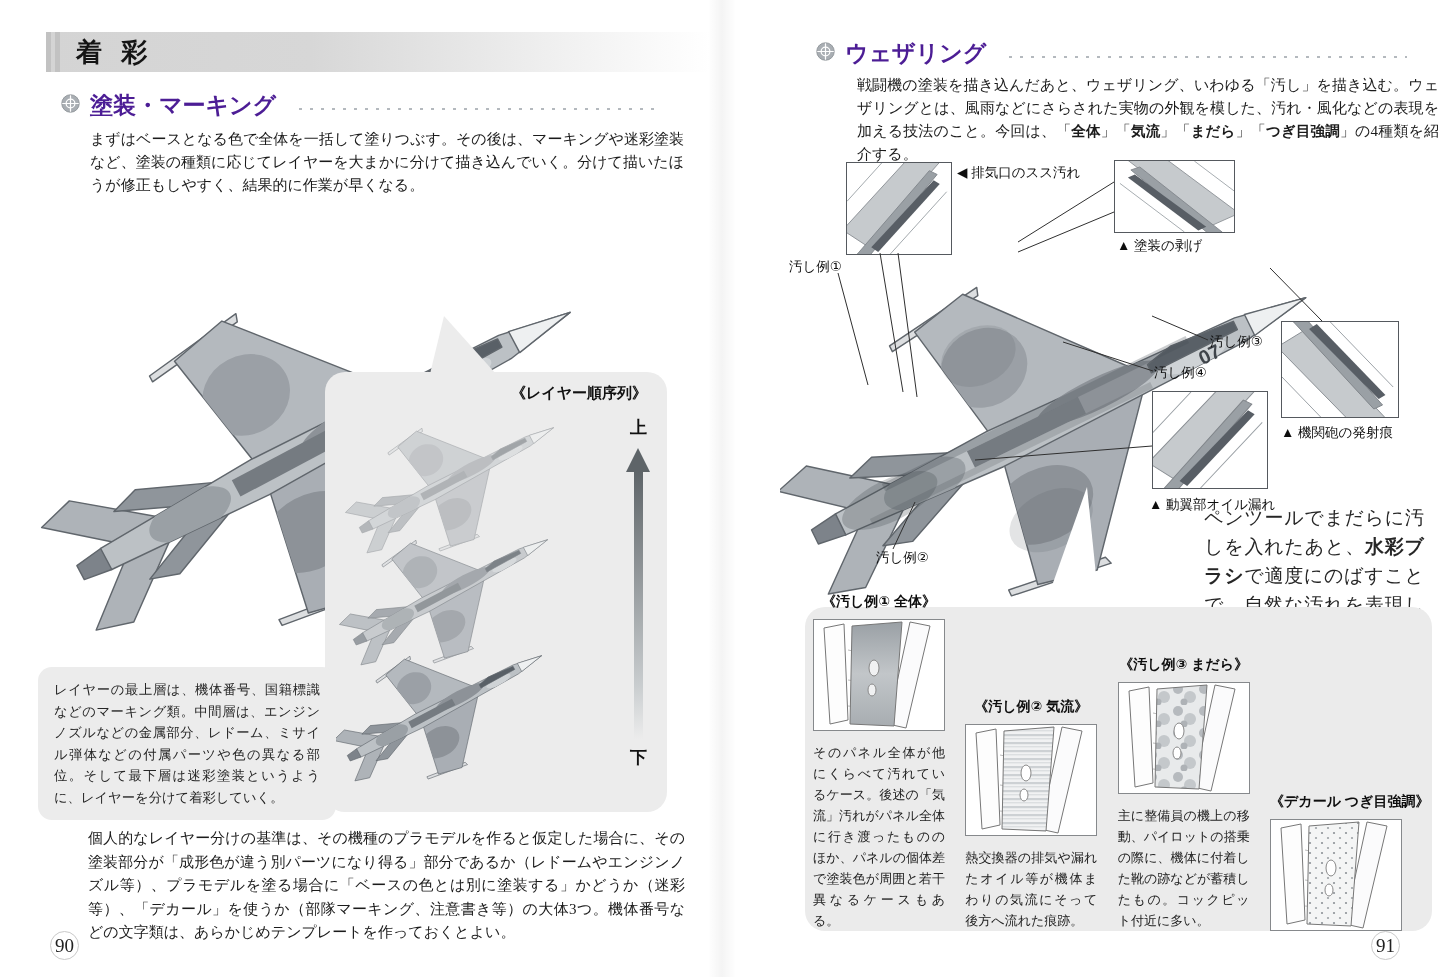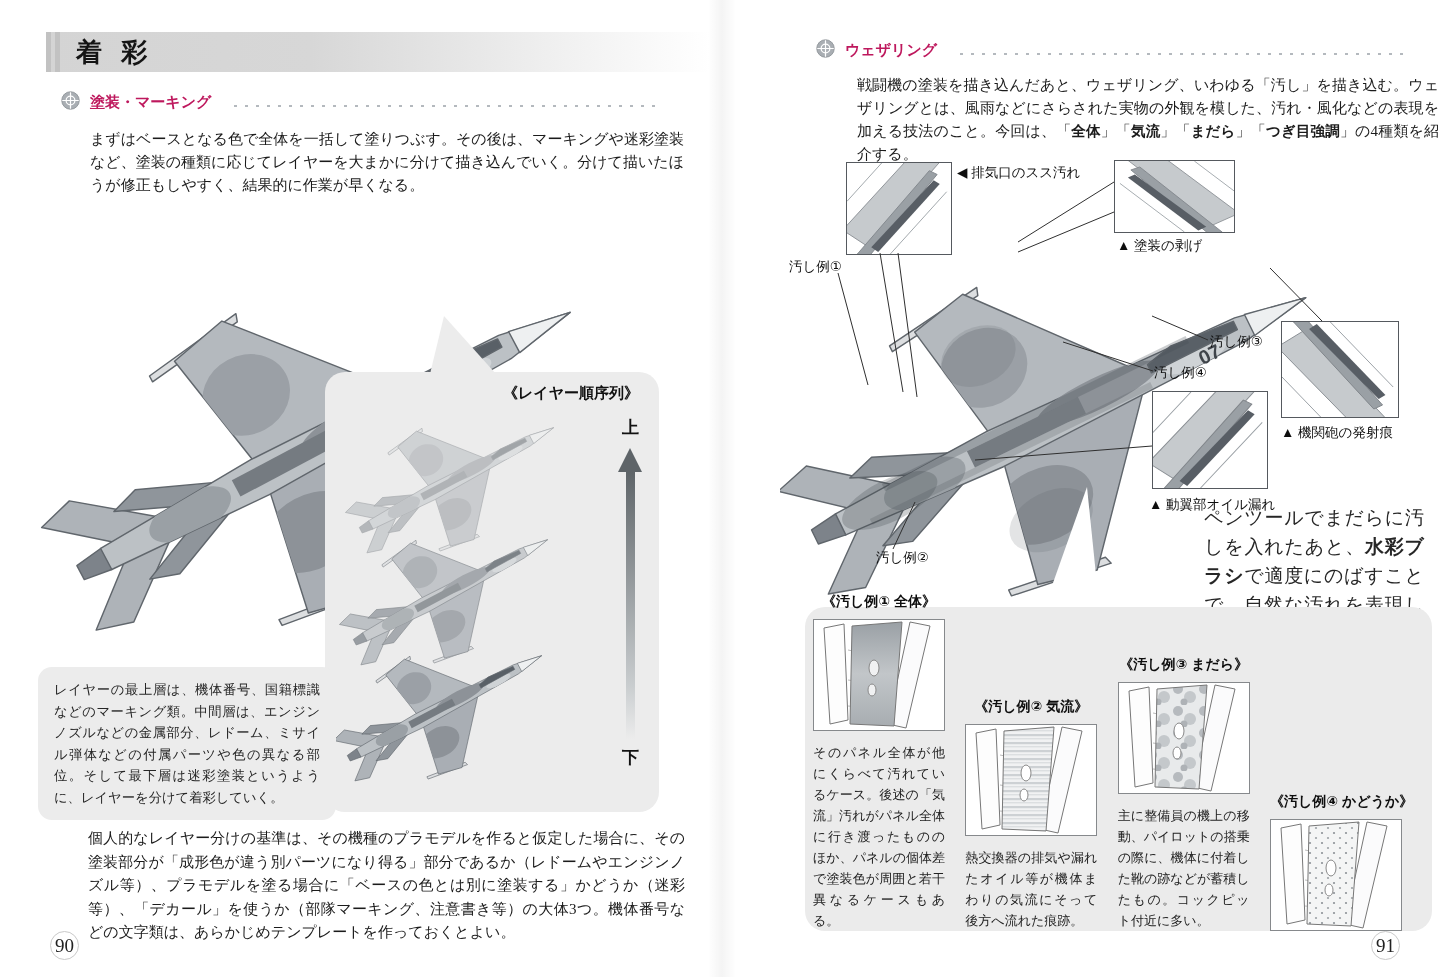--- a/index.html
+++ b/index.html
@@ -12,30 +12,30 @@
   
   .chapter-bar{
     left:46px;top:32px;width:664px;height:40px;
     background:linear-gradient(to right,#d4d4d4 0%,#d7d7d7 40%,#f2f2f2 80%,#ffffff 100%);
     display:flex;align-items:center;
   }
   .chapter-stripe{width:5px;height:40px;background:#c2c2c2;margin-right:4px;}
   .chapter-title{font-size:26px;font-weight:bold;letter-spacing:6px;margin-left:12px;color:#141414;}
   
   .sec-head{display:flex;align-items:center;gap:9px;}
-  .sec-label{font-size:15px;font-weight:bold;color:#be185d;white-space:nowrap;}
+  .sec-label{font-size:23px;font-weight:bold;color:#4c1d95;white-space:nowrap;}
   .dots{height:4px;flex:1;margin-left:10px;margin-top:6px;
     background-image:radial-gradient(circle,#b4b9be 1.4px,transparent 1.5px);
     background-size:11px 4px;background-repeat:repeat-x;}
   
   .serif{font-family:"Liberation Serif","DejaVu Serif",serif;font-size:15px;line-height:23px;text-align:justify;color:#1b1b1b;}
   .serif b{font-family:"Liberation Sans","DejaVu Sans",sans-serif;font-size:14.5px;}
   .sans-note{font-size:13.3px;line-height:21.5px;color:#262626;text-align:justify;}
   
-  .gray-panel{background:#ececec;border-radius:20px;}
+  .gray-panel{background:#ececec;border-radius:20px;padding-left:8px;}
   .note-box{background:#ececec;border-radius:14px;padding:12px 16px;}
   .panel-title{font-size:15px;font-weight:bold;color:#111;}
   
   .order-arrow-bar{width:9px;height:268px;background:linear-gradient(#5e6468,#c9cdcf 80%,#ececec);}
   .order-arrow-head{width:0;height:0;border-left:12px solid transparent;border-right:12px solid transparent;border-bottom:24px solid #5e6468;}
   .updown{font-size:17px;font-weight:bold;color:#111;}
   
   .panel-wedge{width:0;height:0;border-left:14px solid transparent;border-right:52px solid transparent;border-bottom:58px solid #ececec;}
   
   .callout{font-size:13.5px;color:#0d0d0d;white-space:nowrap;}
@@ -291,21 +291,21 @@
       <svg viewBox="0 0 130 110">
           <use href="#thumbBase"></use>
           <path d="M38,6 L88,2 L80,106 L36,104 Z" fill="url(#pMottle)" stroke="#777"></path>
           <ellipse cx="60" cy="48" rx="5" ry="8" fill="#fff" stroke="#888"></ellipse>
           <ellipse cx="58" cy="70" rx="4" ry="6" fill="#fff" stroke="#888"></ellipse>
         </svg>
     </div>
     <div class="example-desc">主に整備員の機上の移動、パイロットの搭乗の際に、機体に付着した靴の跡などが蓄積したもの。コックピット付近に多い。</div>
   </div>
   <div class="example-col">
-    <div class="example-title">《汚し例④ かどうか》</div>
+    <div class="example-title">《デカール つぎ目強調》</div>
     <div class="example-thumb">
       <svg viewBox="0 0 130 110">
           <use href="#thumbBase"></use>
           <path d="M38,6 L88,2 L80,106 L36,104 Z" fill="url(#pRivets)" stroke="#777"></path>
           <ellipse cx="60" cy="48" rx="5" ry="8" fill="#fff" stroke="#888"></ellipse>
           <ellipse cx="58" cy="70" rx="4" ry="6" fill="#fff" stroke="#888"></ellipse>
         </svg>
     </div>
   </div>
 </div>

